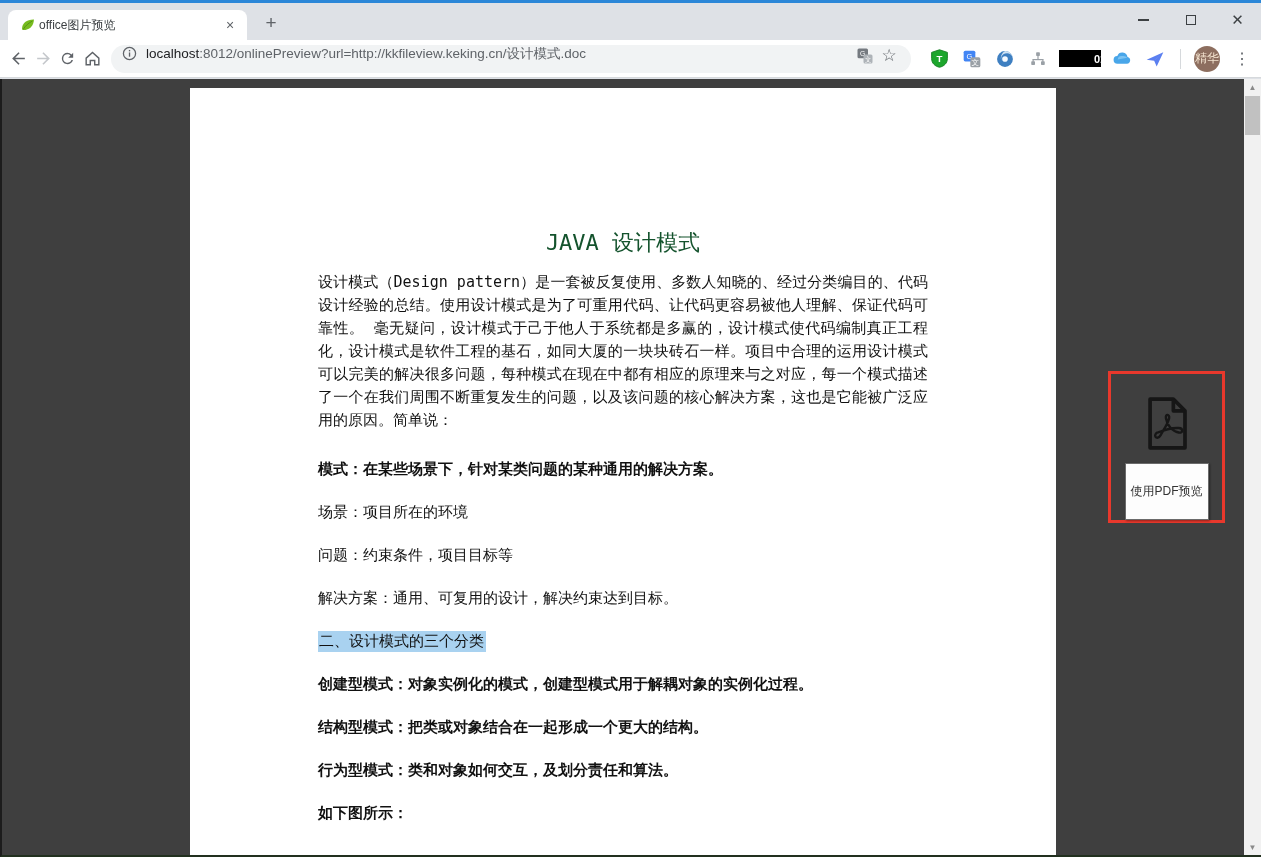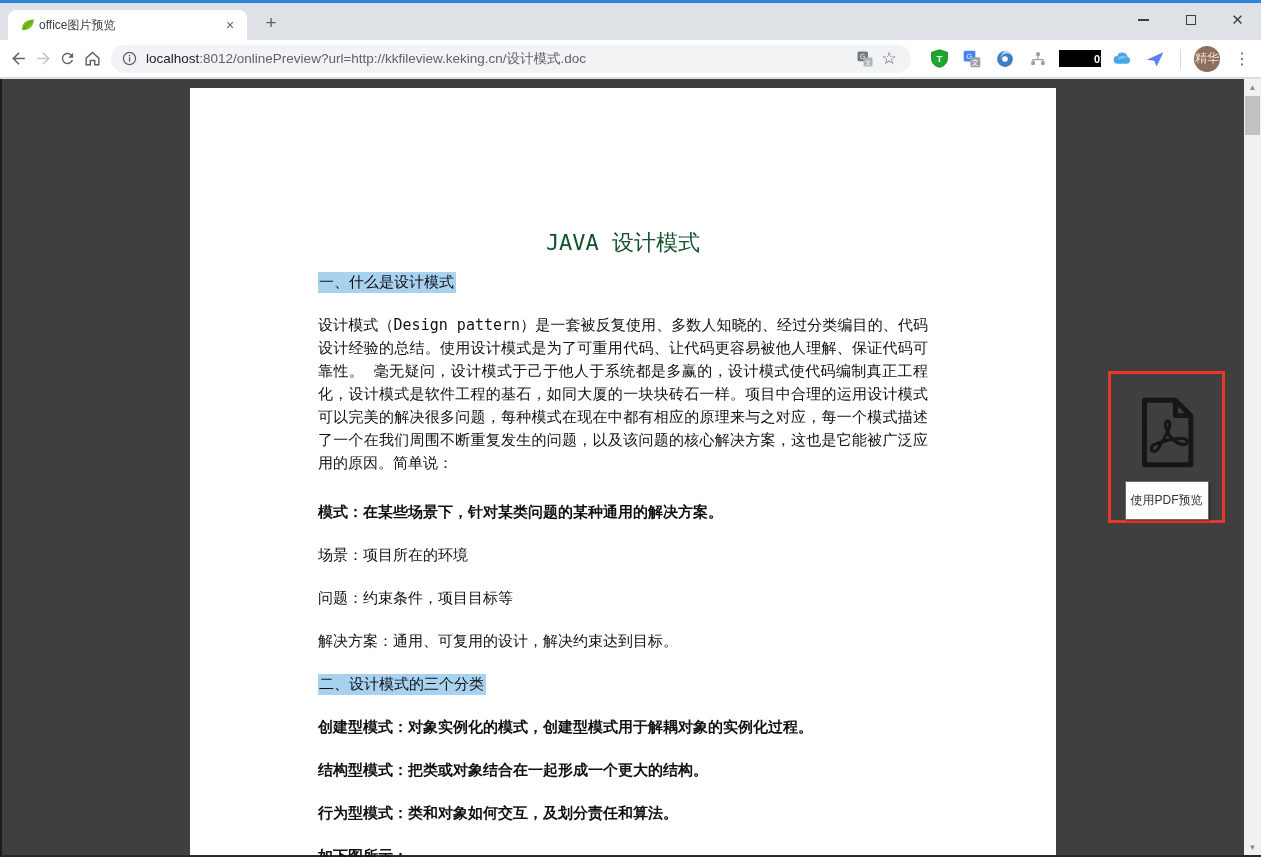--- a/index.html
+++ b/index.html
@@ -25,21 +25,21 @@
              color:#3c4043; font-size:13px; }
   .win-btn .bar { width:11px; height:1.4px; background:#3c4043; }
   .win-btn .sq  { width:10px; height:10px; border:1.4px solid #3c4043; }
   .win-btn.close { font-size:15px; }
 
   
   .toolbar { position:absolute; top:40px; left:0; right:0; height:38px; background:#ffffff;
              border-bottom:1px solid #d6d9dc; display:flex; align-items:center; padding:0 6px; }
   .nav-btn { width:30px; height:30px; display:flex; align-items:center; justify-content:center; border-radius:50%; }
   .omnibox { height:28px; flex:0 0 800px; margin:2px 6px; background:#f1f3f4; border-radius:14px;
-             display:flex; align-items:center; padding:0 10px; }
+             display:flex; align-items:flex-start; padding:0 10px; }
   .omni-url { flex:1; font-size:13.5px; white-space:nowrap; overflow:hidden; margin-left:8px; }
   .url-host { color:#202124; }
   .url-rest { color:#5f6368; }
   .omni-icon { width:24px; height:22px; display:flex; align-items:center; justify-content:center; }
   .star { color:#5f6368; font-size:17px; }
   .ext-row { display:flex; align-items:center; gap:9px; margin-left:10px; }
   .ext-btn { width:24px; height:24px; display:flex; align-items:center; justify-content:center; }
   .badge-01 { width:42px; height:17px; background:#000; color:#fff; font-weight:bold;
               font-size:11px; display:flex; align-items:center; justify-content:center;padding-left:40px; }
   .tb-sep { width:1px; height:20px; background:#d6d9dc; margin:0 4px; }
@@ -59,21 +59,21 @@
   .doc-block.para { margin-bottom:20px; }
   .doc-block.para.big { margin-bottom:26px; }
   .doc-block.bold { font-weight:bold; }
   .hl { background:#a9d2f0; padding:1px 2px 2px 1px; }
 
   
   .pdf-btn { position:absolute; left:1106px; top:292px; width:117px; height:152px;
              border:3px solid #e8382c; display:flex; flex-direction:column; align-items:center; }
   .pdf-icon { margin-top:22px; width:72px; height:76px; }
   .pdf-label { margin-top:12px; background:#fdfdfd; border:1px solid #6b6b6b; color:#333;
-               font-size:12px; padding:10px 5px; white-space:nowrap; box-shadow:1px 1px 2px rgba(0,0,0,.4); }
+               font-size:12px; padding:19px 5px; white-space:nowrap; box-shadow:1px 1px 2px rgba(0,0,0,.4); }
 
   
   .scrollbar { position:absolute; right:0; top:0; bottom:0; width:17px; background:#f1f1f1; }
   .scroll-arrow { position:absolute; left:0; width:17px; height:16px; color:#8a8a8a; font-size:8px;
                   display:flex; align-items:center; justify-content:center; }
   .scroll-arrow.up { top:0; }
   .scroll-arrow.down { bottom:0; }
   .scroll-thumb { position:absolute; left:1px; top:17px; width:15px; height:39px; background:#c1c1c1; }
 </style>
 </head>
@@ -193,21 +193,20 @@
       <span class="avatar">精华</span>
       <span class="kebab">⋮</span>
     </div>
   </div>
 
   <div class="content">
 
     <div class="doc-page">
       <div>
           <div class="doc-block title">JAVA 设计模式</div>
-          <div class="doc-block heading"><span class="hl">一、什么是设计模式</span></div>
           <div class="doc-block para big">设计模式（Design pattern）是一套被反复使用、多数人知晓的、经过分类编目的、代码设计经验的总结。使用设计模式是为了可重用代码、让代码更容易被他人理解、保证代码可靠性。 毫无疑问，设计模式于己于他人于系统都是多赢的，设计模式使代码编制真正工程化，设计模式是软件工程的基石，如同大厦的一块块砖石一样。项目中合理的运用设计模式可以完美的解决很多问题，每种模式在现在中都有相应的原理来与之对应，每一个模式描述了一个在我们周围不断重复发生的问题，以及该问题的核心解决方案，这也是它能被广泛应用的原因。简单说：</div>
           <div class="doc-block bold">模式：在某些场景下，针对某类问题的某种通用的解决方案。</div>
           <div class="doc-block para">场景：项目所在的环境</div>
           <div class="doc-block para">问题：约束条件，项目目标等</div>
           <div class="doc-block para">解决方案：通用、可复用的设计，解决约束达到目标。</div>
           <div class="doc-block heading"><span class="hl">二、设计模式的三个分类</span></div>
           <div class="doc-block bold">创建型模式：对象实例化的模式，创建型模式用于解耦对象的实例化过程。</div>
           <div class="doc-block bold">结构型模式：把类或对象结合在一起形成一个更大的结构。</div>
           <div class="doc-block bold">行为型模式：类和对象如何交互，及划分责任和算法。</div>
           <div class="doc-block bold">如下图所示：</div>

